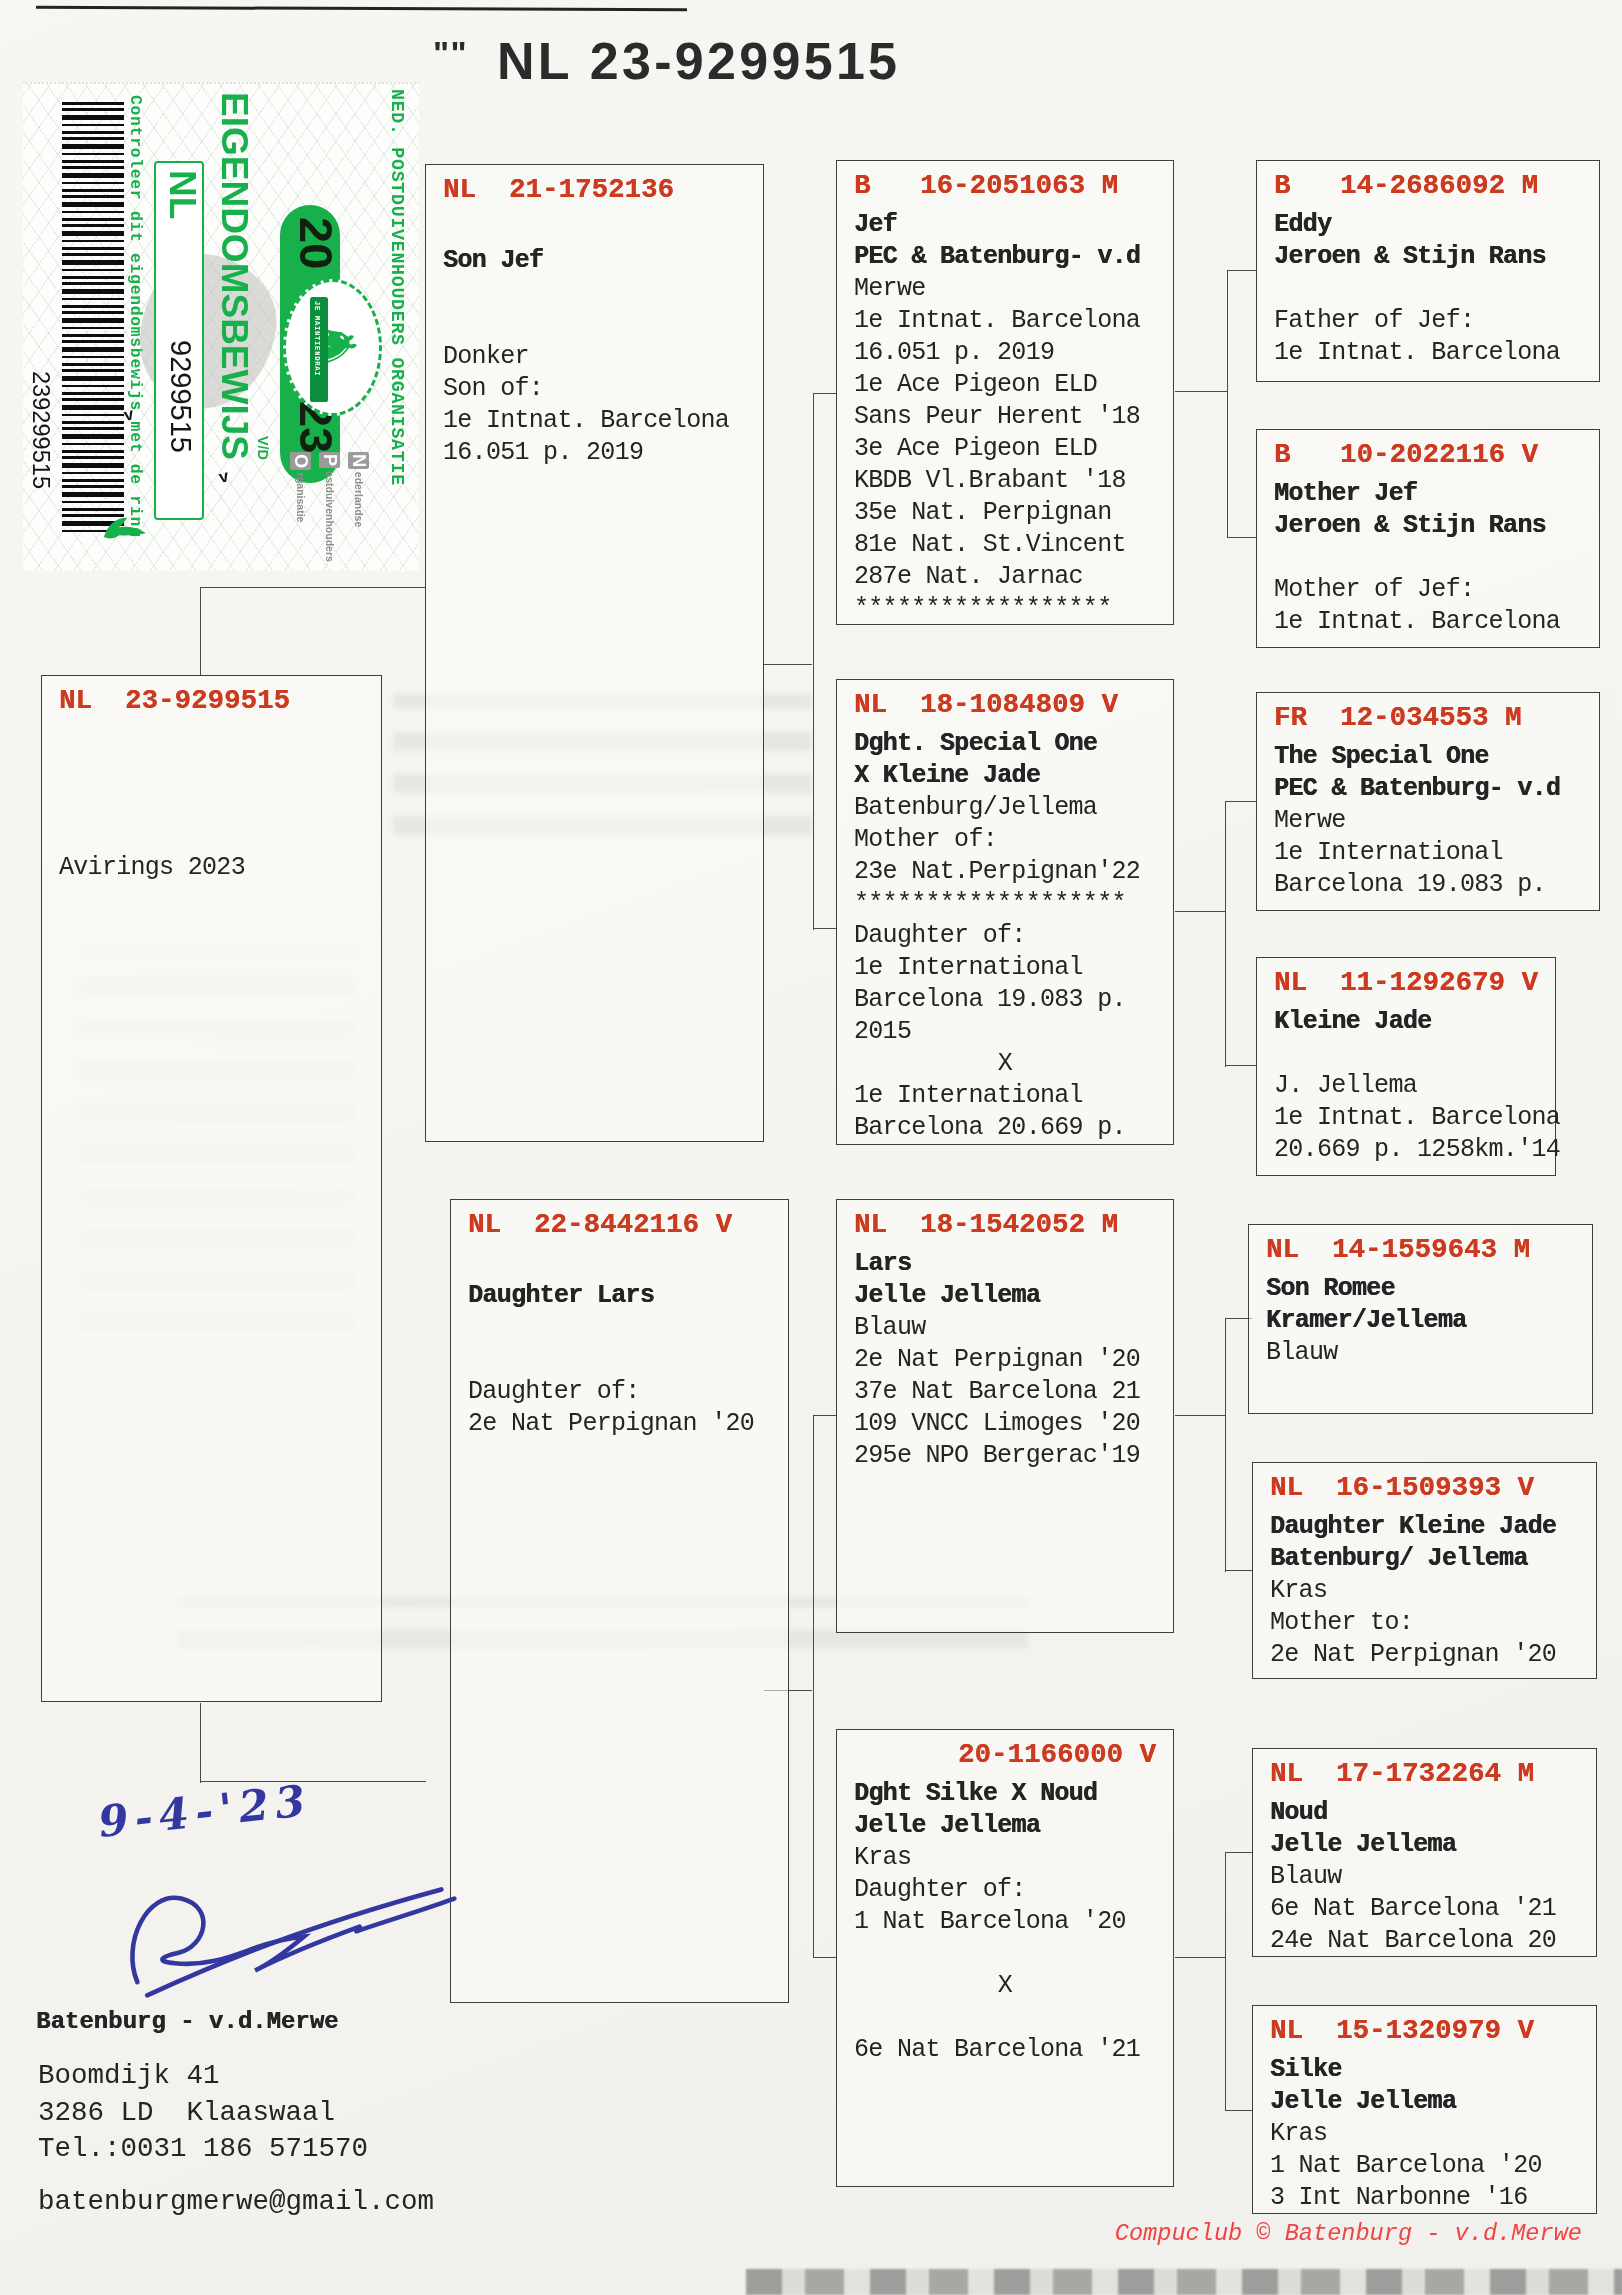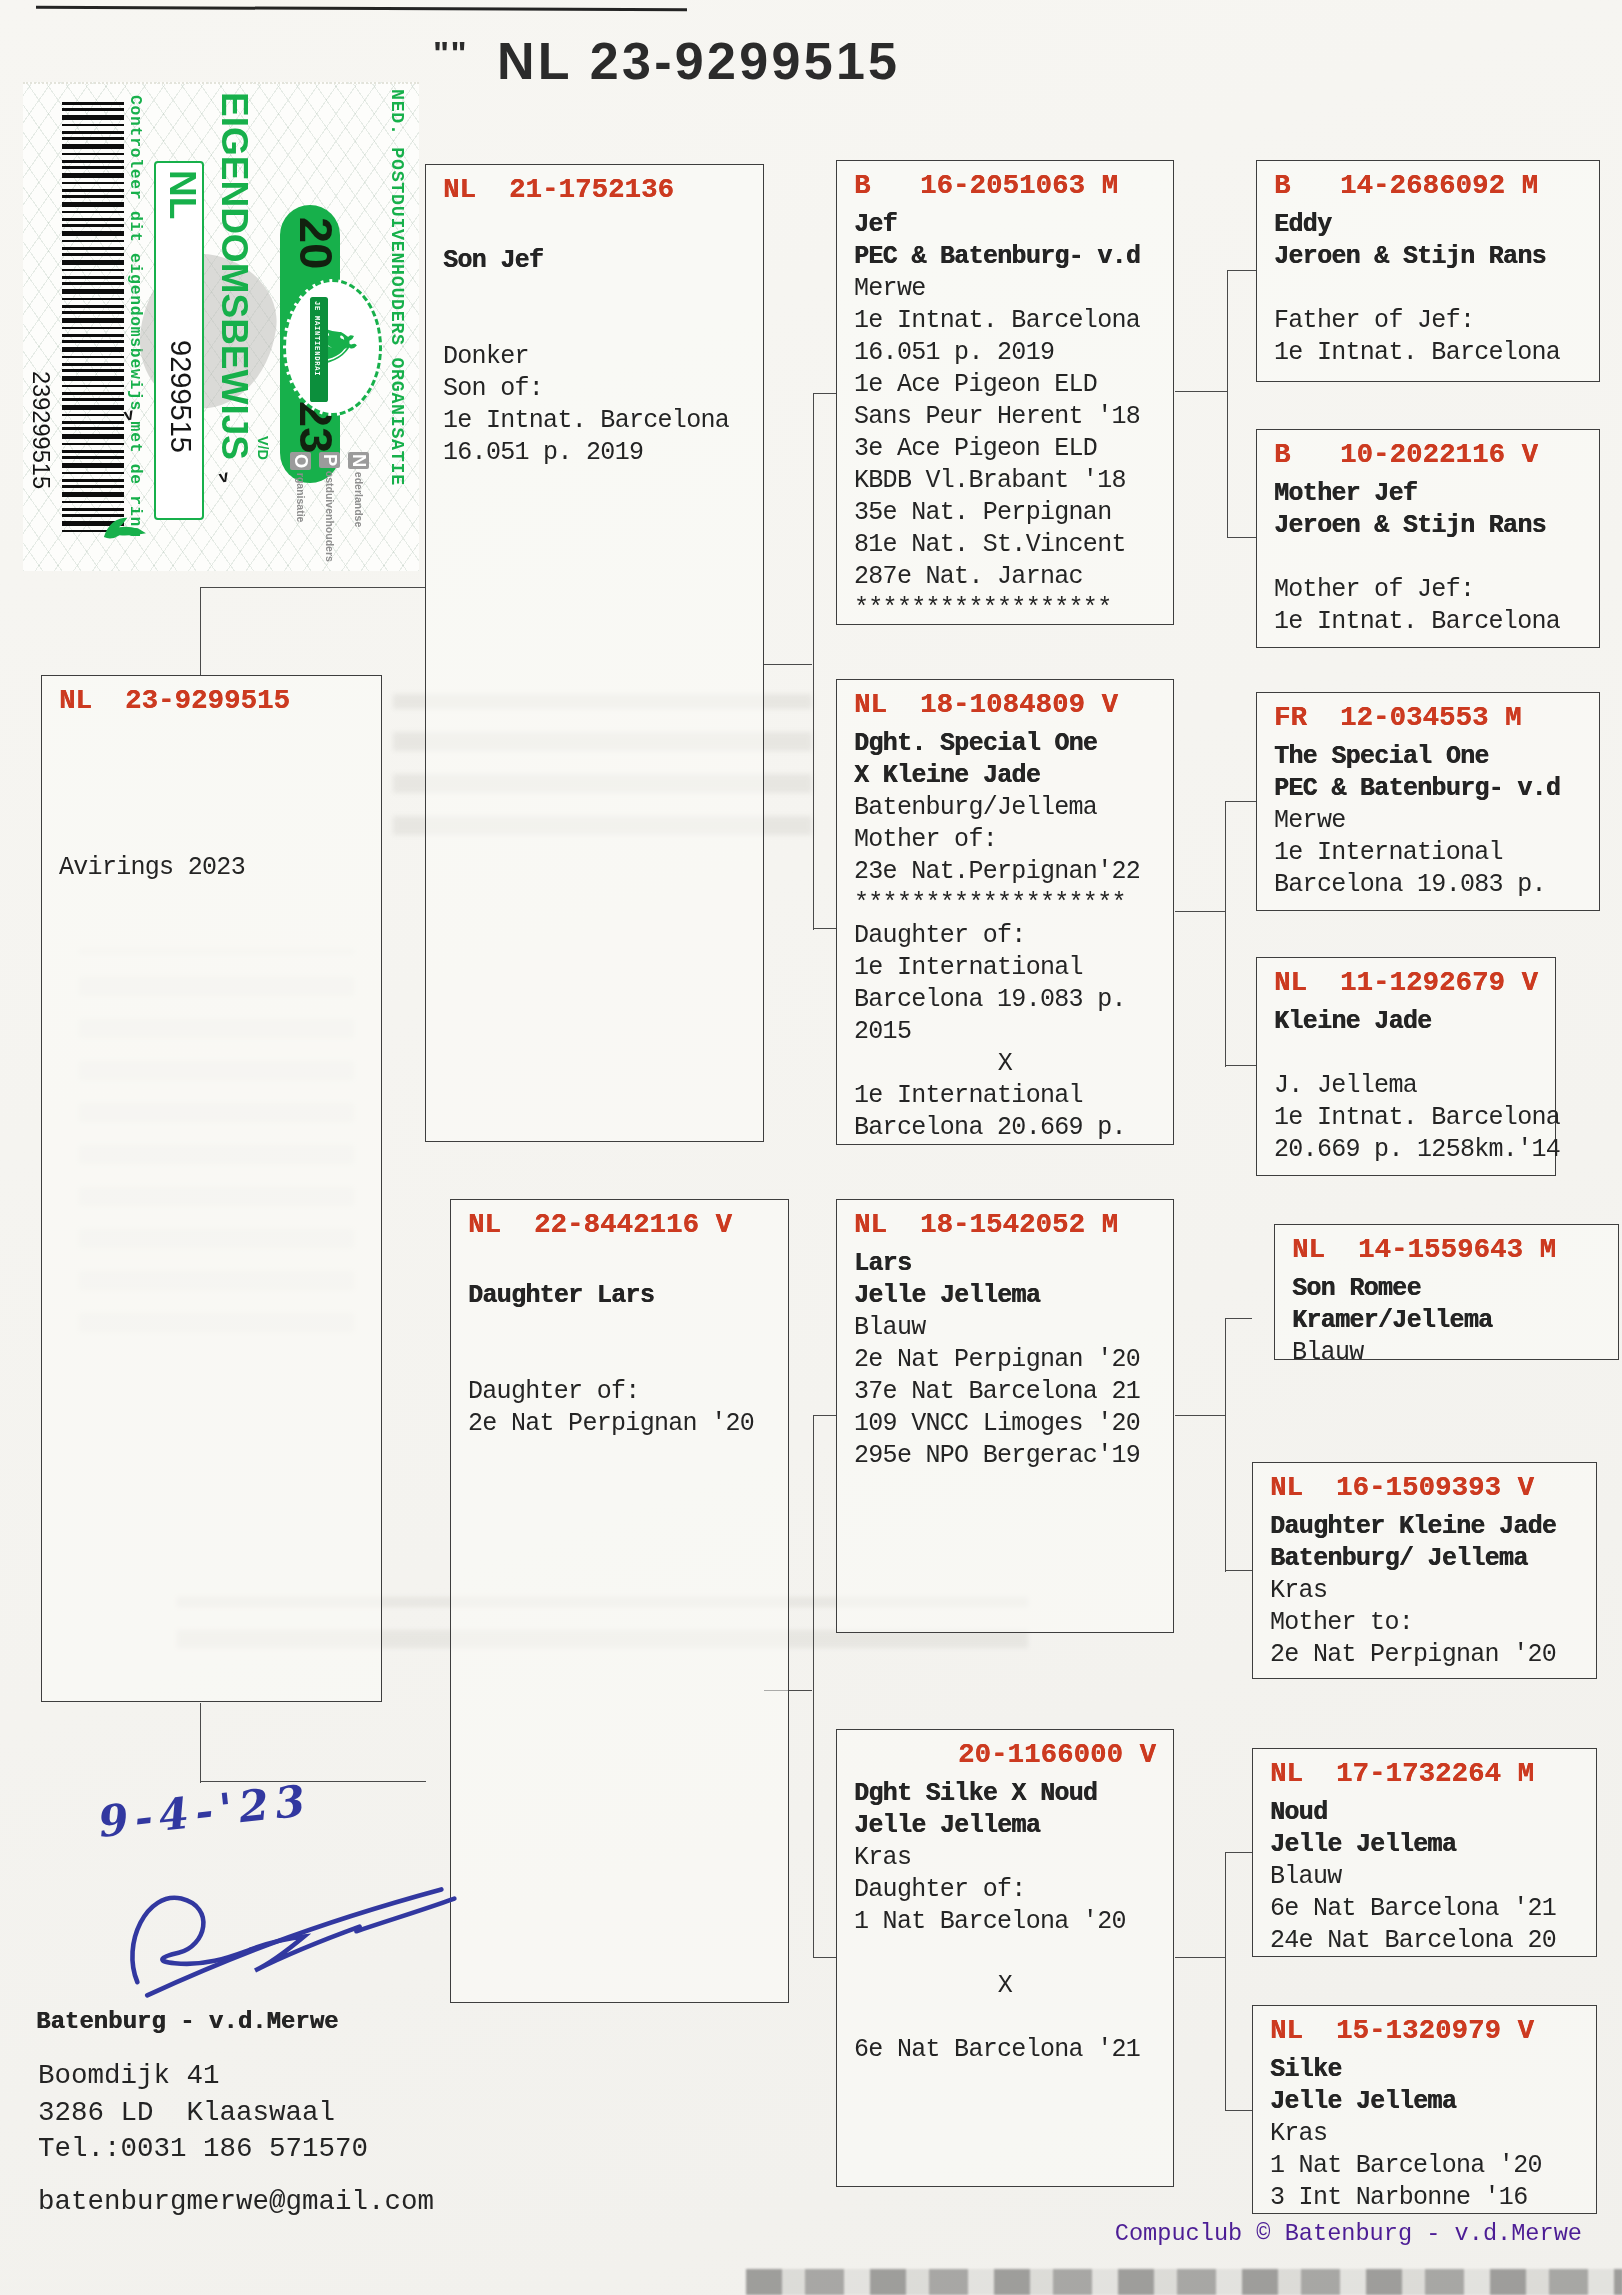--- a/index.html
+++ b/index.html
@@ -18,21 +18,21 @@
   .ln.c{text-align:center}
   .sp{height:32px}
   
   .hl,.vl{position:absolute;background:#4a4a4a}
   .hl{height:1.3px}.vl{width:1.3px}
   
   .quotes{position:absolute;left:433px;top:34px;font-family:"Liberation Sans",sans-serif;
           font-weight:700;font-size:34px;color:#2b2b2b;letter-spacing:1.3px}
   .title{position:absolute;left:497px;top:31px;font-family:"Liberation Sans",sans-serif;
          font-weight:700;font-size:52px;letter-spacing:3.3px;color:#2b2b2b}
-  .footer{position:absolute;right:41px;top:2220px;font-size:23.6px;color:#4c1d95}
+  .footer{position:absolute;right:41px;top:2220px;font-size:23.6px;font-style:italic;color:#ef4444}
   
   .own-name{position:absolute;left:36px;top:2008px;font-size:24px;font-weight:700;
             text-shadow:0.5px 0 currentColor;white-space:pre}
   .own-ln{position:absolute;left:38px;font-size:27.5px;white-space:pre}
   .date-hand{position:absolute;left:98px;top:1786px;font-family:"DejaVu Serif",serif;
              font-style:italic;font-weight:700;font-size:43px;color:#3238a0;
              transform:rotate(-6deg);letter-spacing:6.5px}
   
   .stk{position:absolute;left:23px;top:82px;width:396px;height:487px;
        border-top:2.6px dotted #e3e3da;
@@ -297,21 +297,21 @@
 
 <div class="pbox" style="left:1256px;top:957px;width:300px;height:219px">
   <div class="ring">NL  11-1292679 V</div>
   <div class="ln b">Kleine Jade</div>
   <div class="sp"></div>
   <div class="ln">J. Jellema</div>
   <div class="ln">1e Intnat. Barcelona</div>
   <div class="ln">20.669 p. 1258km.'14</div>
 </div>
 
-<div class="pbox" style="left:1274px;top:1224px;width:345px;height:136px">
+<div class="pbox" style="left:1248px;top:1224px;width:345px;height:190px">
   <div class="ring">NL  14-1559643 M</div>
   <div class="ln b">Son Romee</div>
   <div class="ln b">Kramer/Jellema</div>
   <div class="ln">Blauw</div>
 </div>
 
 <div class="pbox" style="left:1252px;top:1462px;width:345px;height:217px">
   <div class="ring">NL  16-1509393 V</div>
   <div class="ln b">Daughter Kleine Jade</div>
   <div class="ln b">Batenburg/ Jellema</div>

